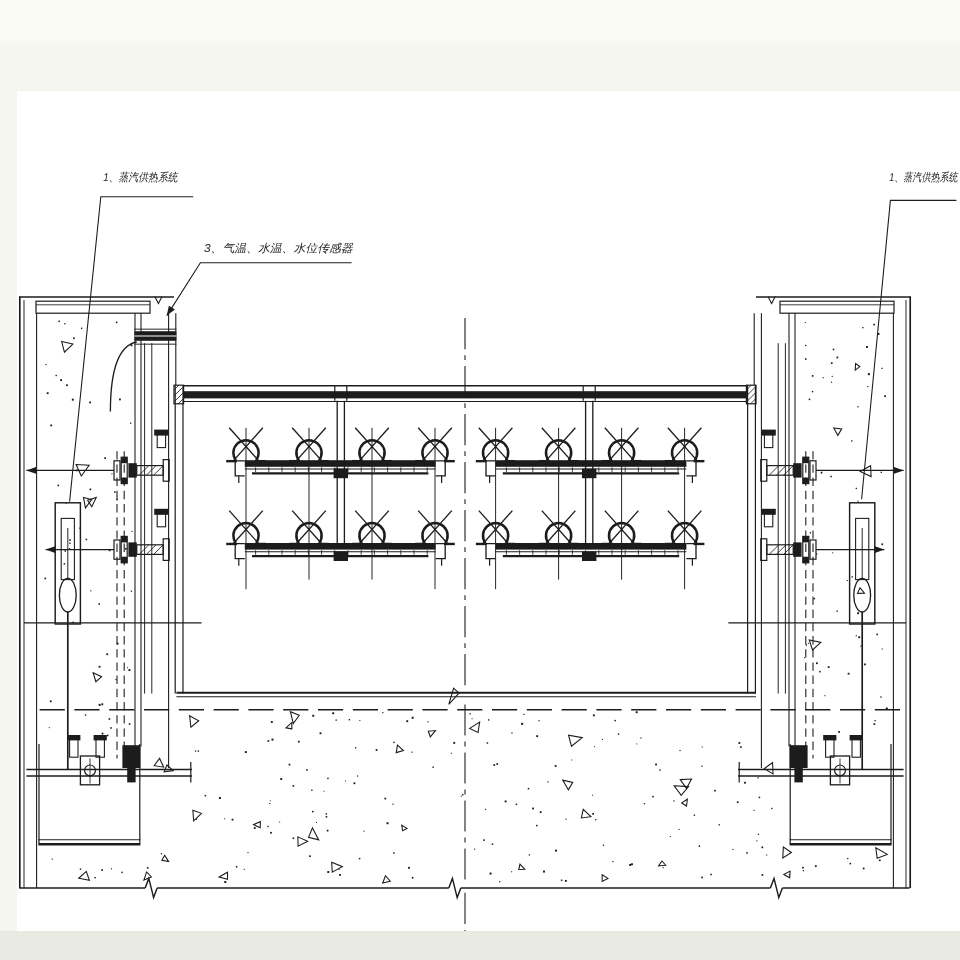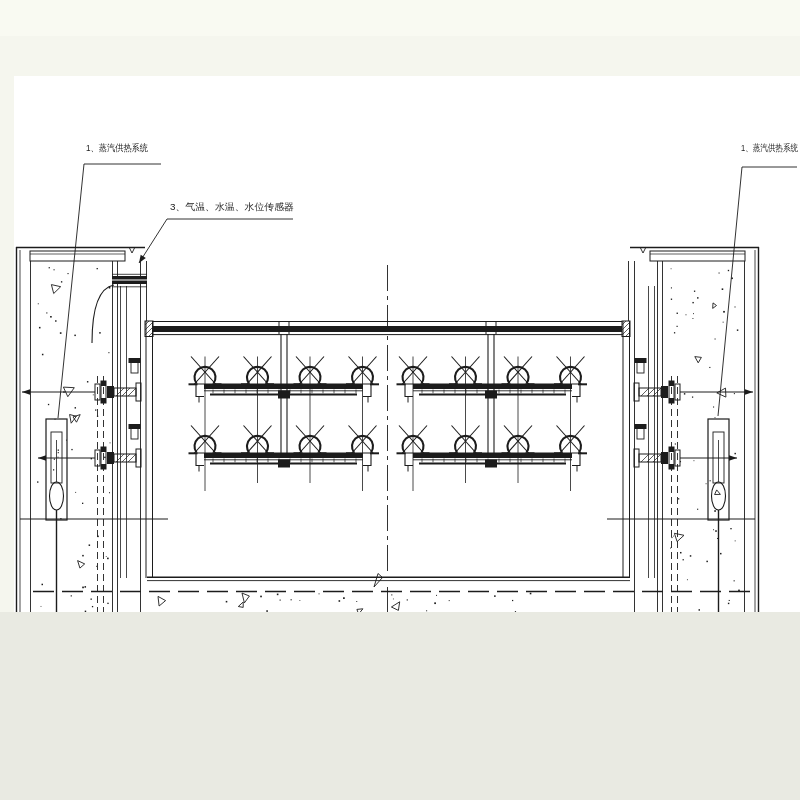--- a/index.html
+++ b/index.html
@@ -1,16 +1,16 @@
 <!DOCTYPE html>
 <html><head>
 <meta charset="utf-8">
 <style>
   html,body{margin:0;padding:0;background:#e9eae2;}
-  .stage{position:relative;width:800px;height:612px;overflow:hidden;background:#f0abfc;}
+  .stage{position:relative;width:800px;height:776px;overflow:hidden;background:#f0abfc;font-style:italic;}
   svg{display:block;}
   text{font-family:"Liberation Sans","DejaVu Sans",sans-serif;fill:#1c1c1c;}
 </style>
 </head>
 <body>
 
 <div class="stage">
   <svg id="cad" width="800" height="800" viewBox="0 0 800 800">
     <g id="g-sheet">
         <rect x="0" y="0" width="800" height="800" fill="#f5f6ee"></rect>

